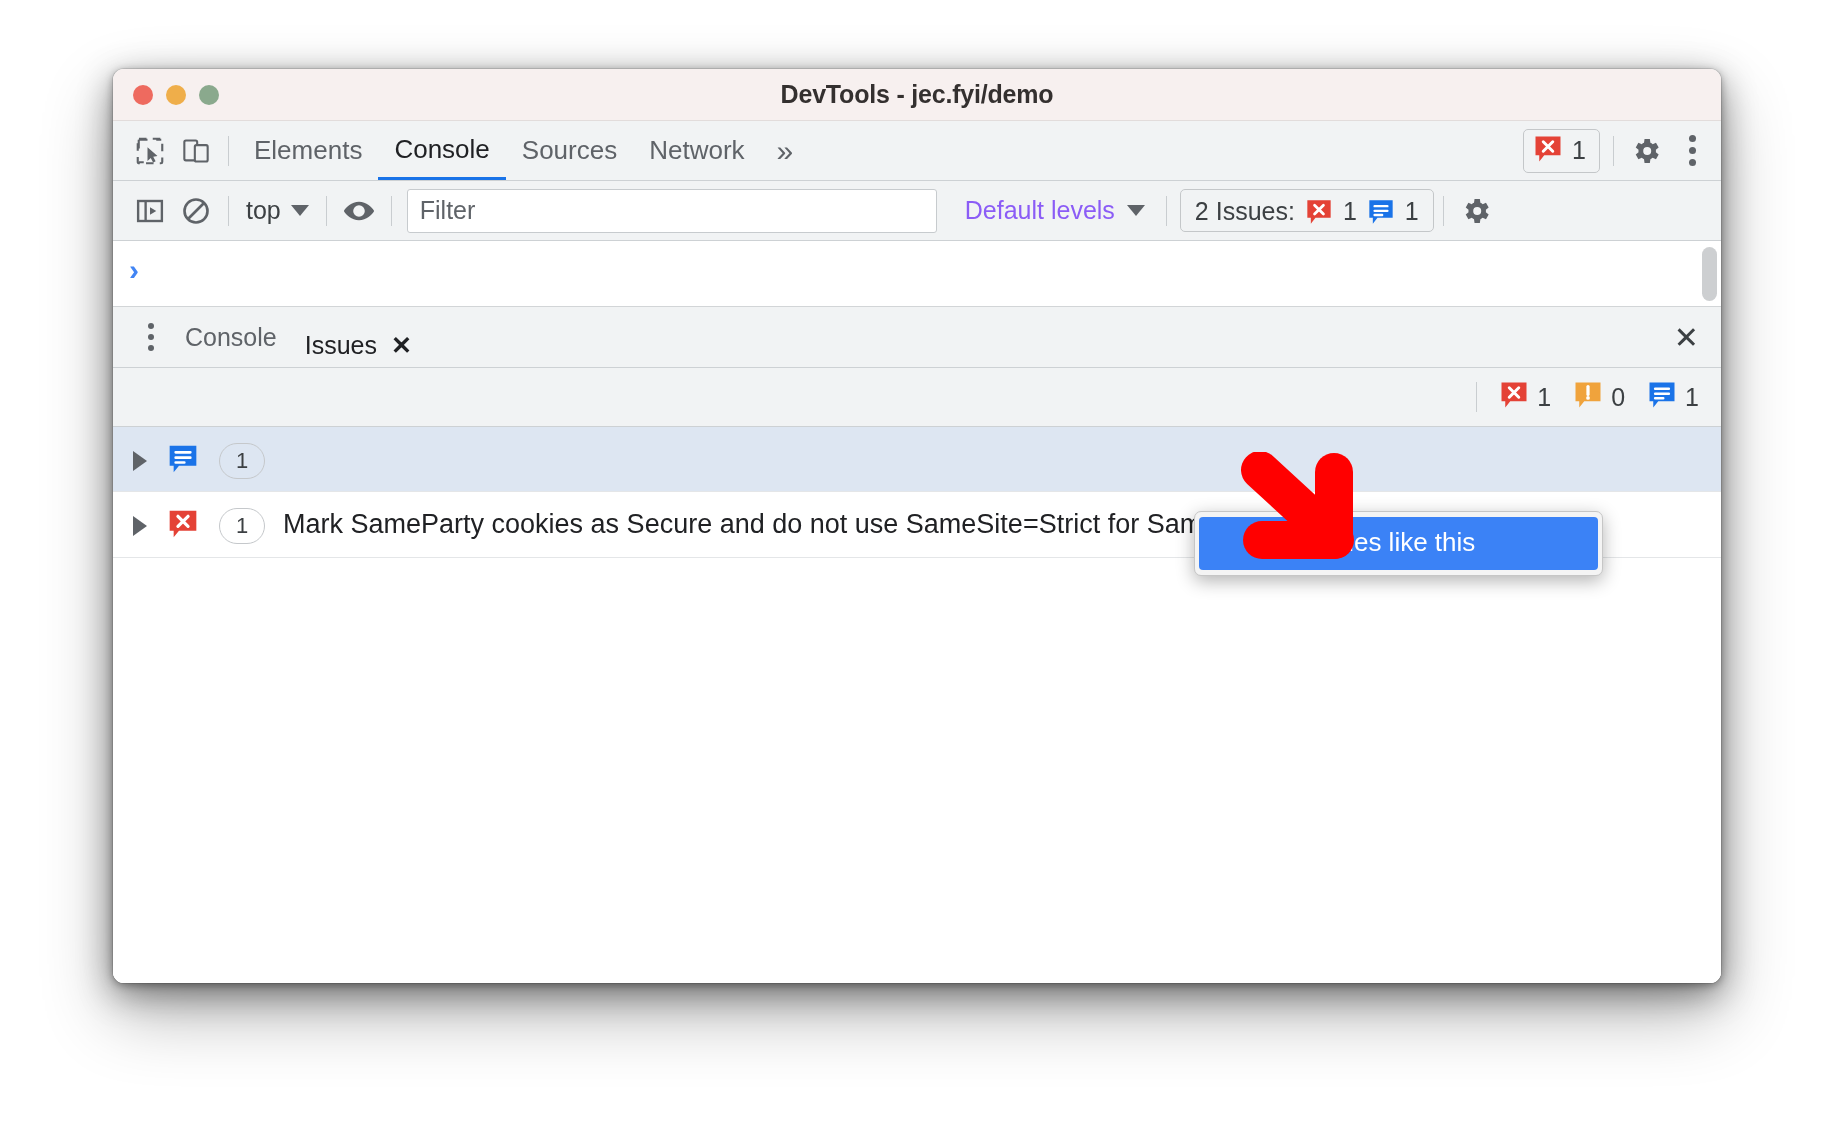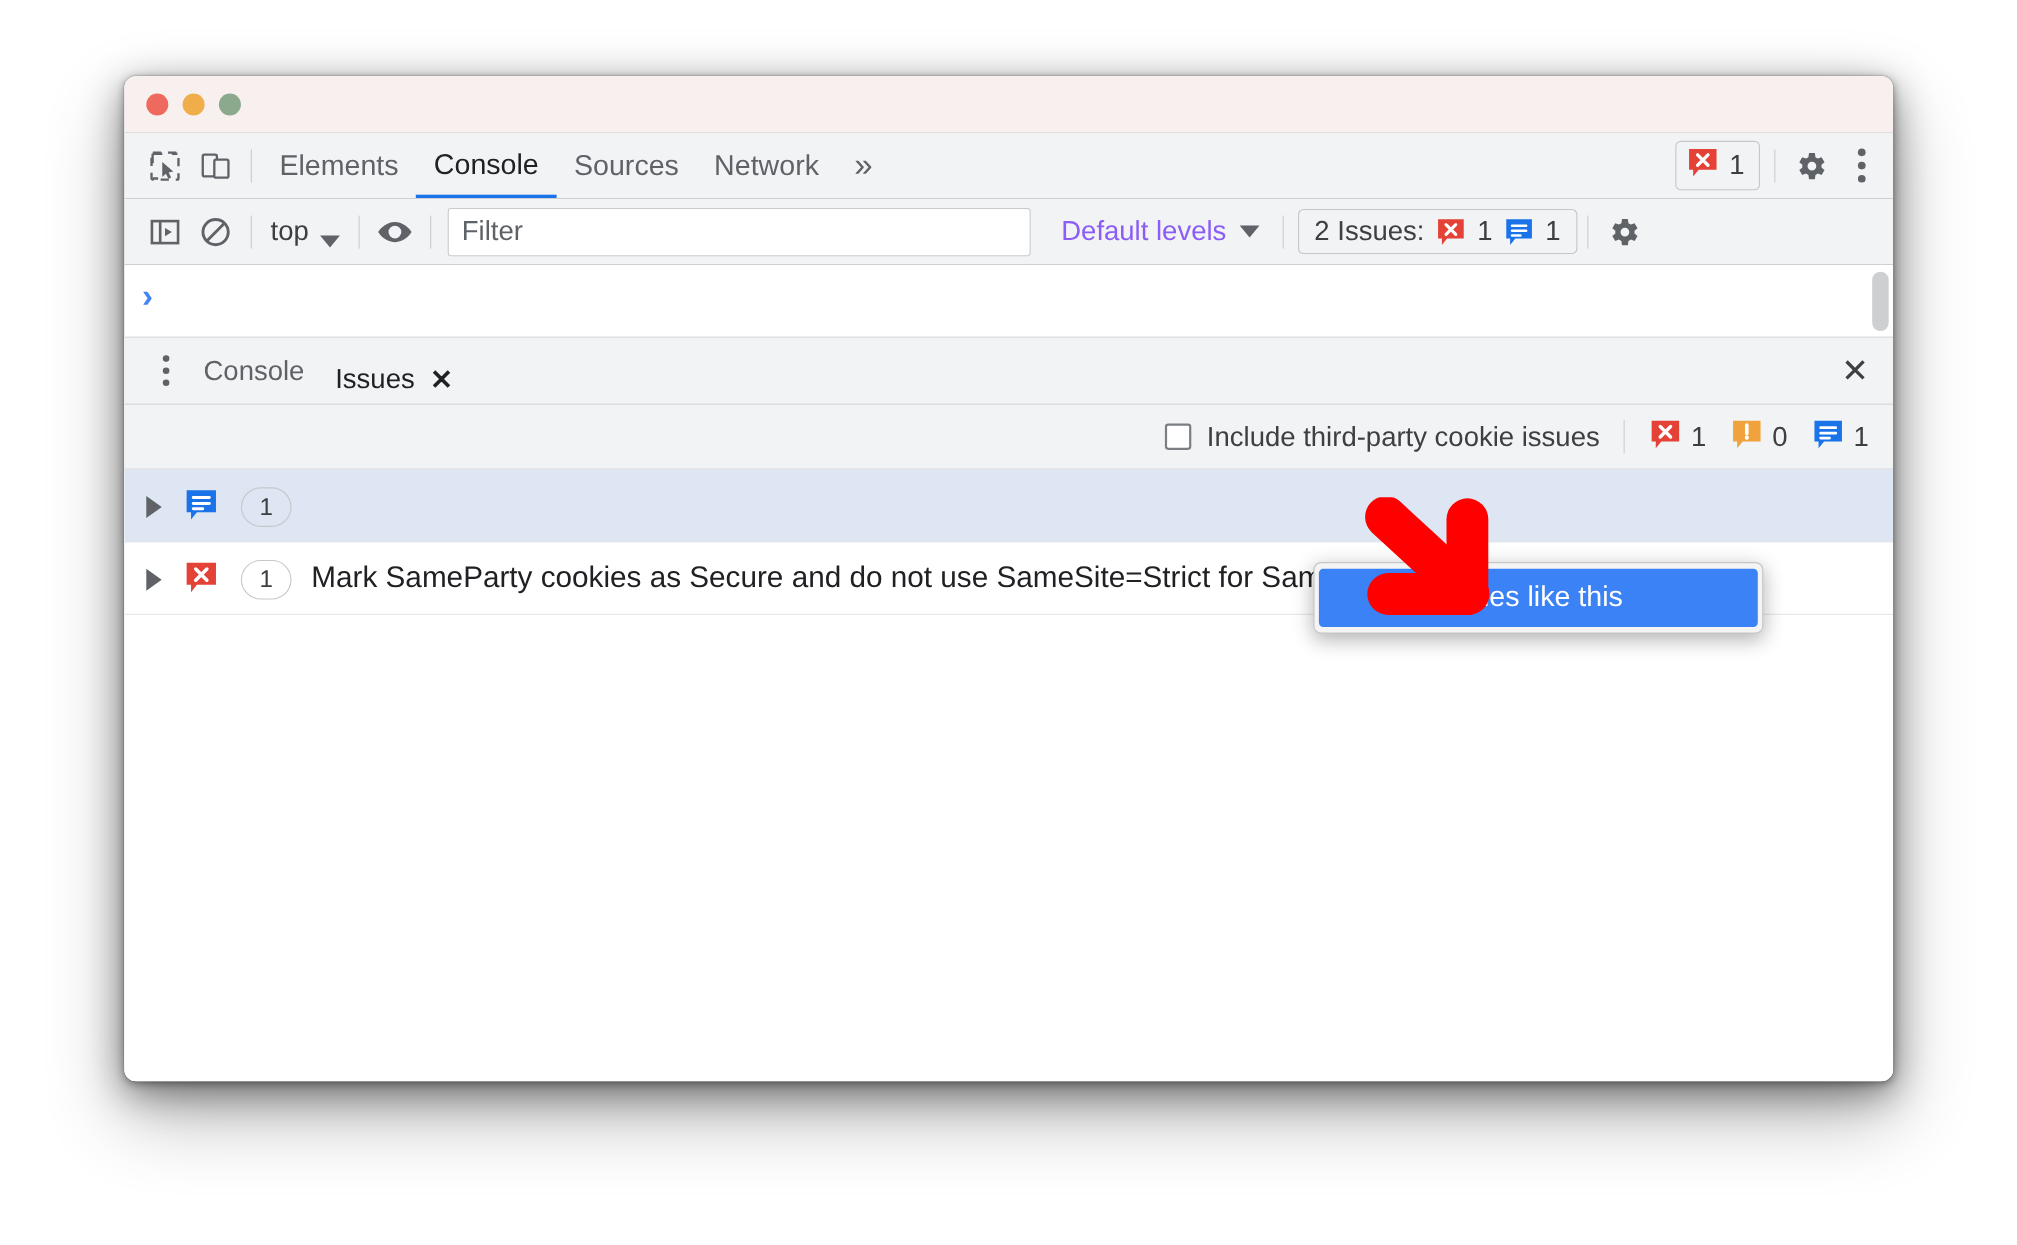--- a/index.html
+++ b/index.html
@@ -83,21 +83,21 @@
   
   .consolebar {
     flex: 0 0 60px; height: 60px;
     background: #f1f3f4;
     border-bottom: 1px solid #cdd1d4;
     display: flex; align-items: center;
     padding: 0 12px 0 14px;
   }
   .ctx-select {
     font-size: 25px; color: #3c4043;
-    display: flex; align-items: flex-end; gap: 10px;
+    display: flex; align-items: center; gap: 10px;
     padding: 0 8px;
   }
   .caret {
     width: 0; height: 0;
     border-left: 9px solid transparent;
     border-right: 9px solid transparent;
     border-top: 11px solid #5f6368;
   }
   .filter-input {
     flex: 1; height: 44px; max-width: 530px;
@@ -246,20 +246,21 @@
 
 <div id="root">
   <div class="window">
 
     <div class="titlebar">
       <div class="traffic">
         <span class="dot red"></span>
         <span class="dot yellow"></span>
         <span class="dot green"></span>
       </div>
+      <div class="title-text">DevTools - jec.fyi/demo</div>
     </div>
 
     <div class="maintabs">
       <div class="icon-btn">
         <svg width="30" height="30" viewBox="0 0 24 24" fill="none" stroke="#5f6368" stroke-width="1.7">
           <path d="M3 3h7M3 3v7M21 3h-4M3 21h4"></path>
           <rect x="2.2" y="2.2" width="19.6" height="19.6" rx="1" stroke-dasharray="6 5"></rect>
           <path d="M10 9l8 7-3.4.6 1.9 3.6-2 1-1.9-3.6L10 20z" fill="#5f6368" stroke="none"></path>
         </svg>
       </div>
@@ -376,24 +377,20 @@
         </div>
         <div class="dtab active">
           <span>Issues</span>
           <span class="x">✕</span>
         </div>
         <div class="spacer"></div>
         <div class="drawer-close">✕</div>
       </div>
 
       <div class="issues-toolbar">
-        <div class="cb-wrap">
-          <span class="cbox"></span>
-          <span class="cb-label">Include third-party cookie issues</span>
-        </div>
         <div class="tb-sep"></div>
         <div class="counts">
           <div class="count-item">
             <span>
               <svg width="30" height="30" viewBox="0 0 24 24">
                 <path d="M2 2h20v15H9l-4 5v-5H2z" fill="#e44236"></path>
                 <path d="M8.2 6.2l7.6 7.6M15.8 6.2l-7.6 7.6" stroke="#fff" stroke-width="2.4" stroke-linecap="round"></path>
               </svg>
             </span>
             <span class="count-num">1</span>

